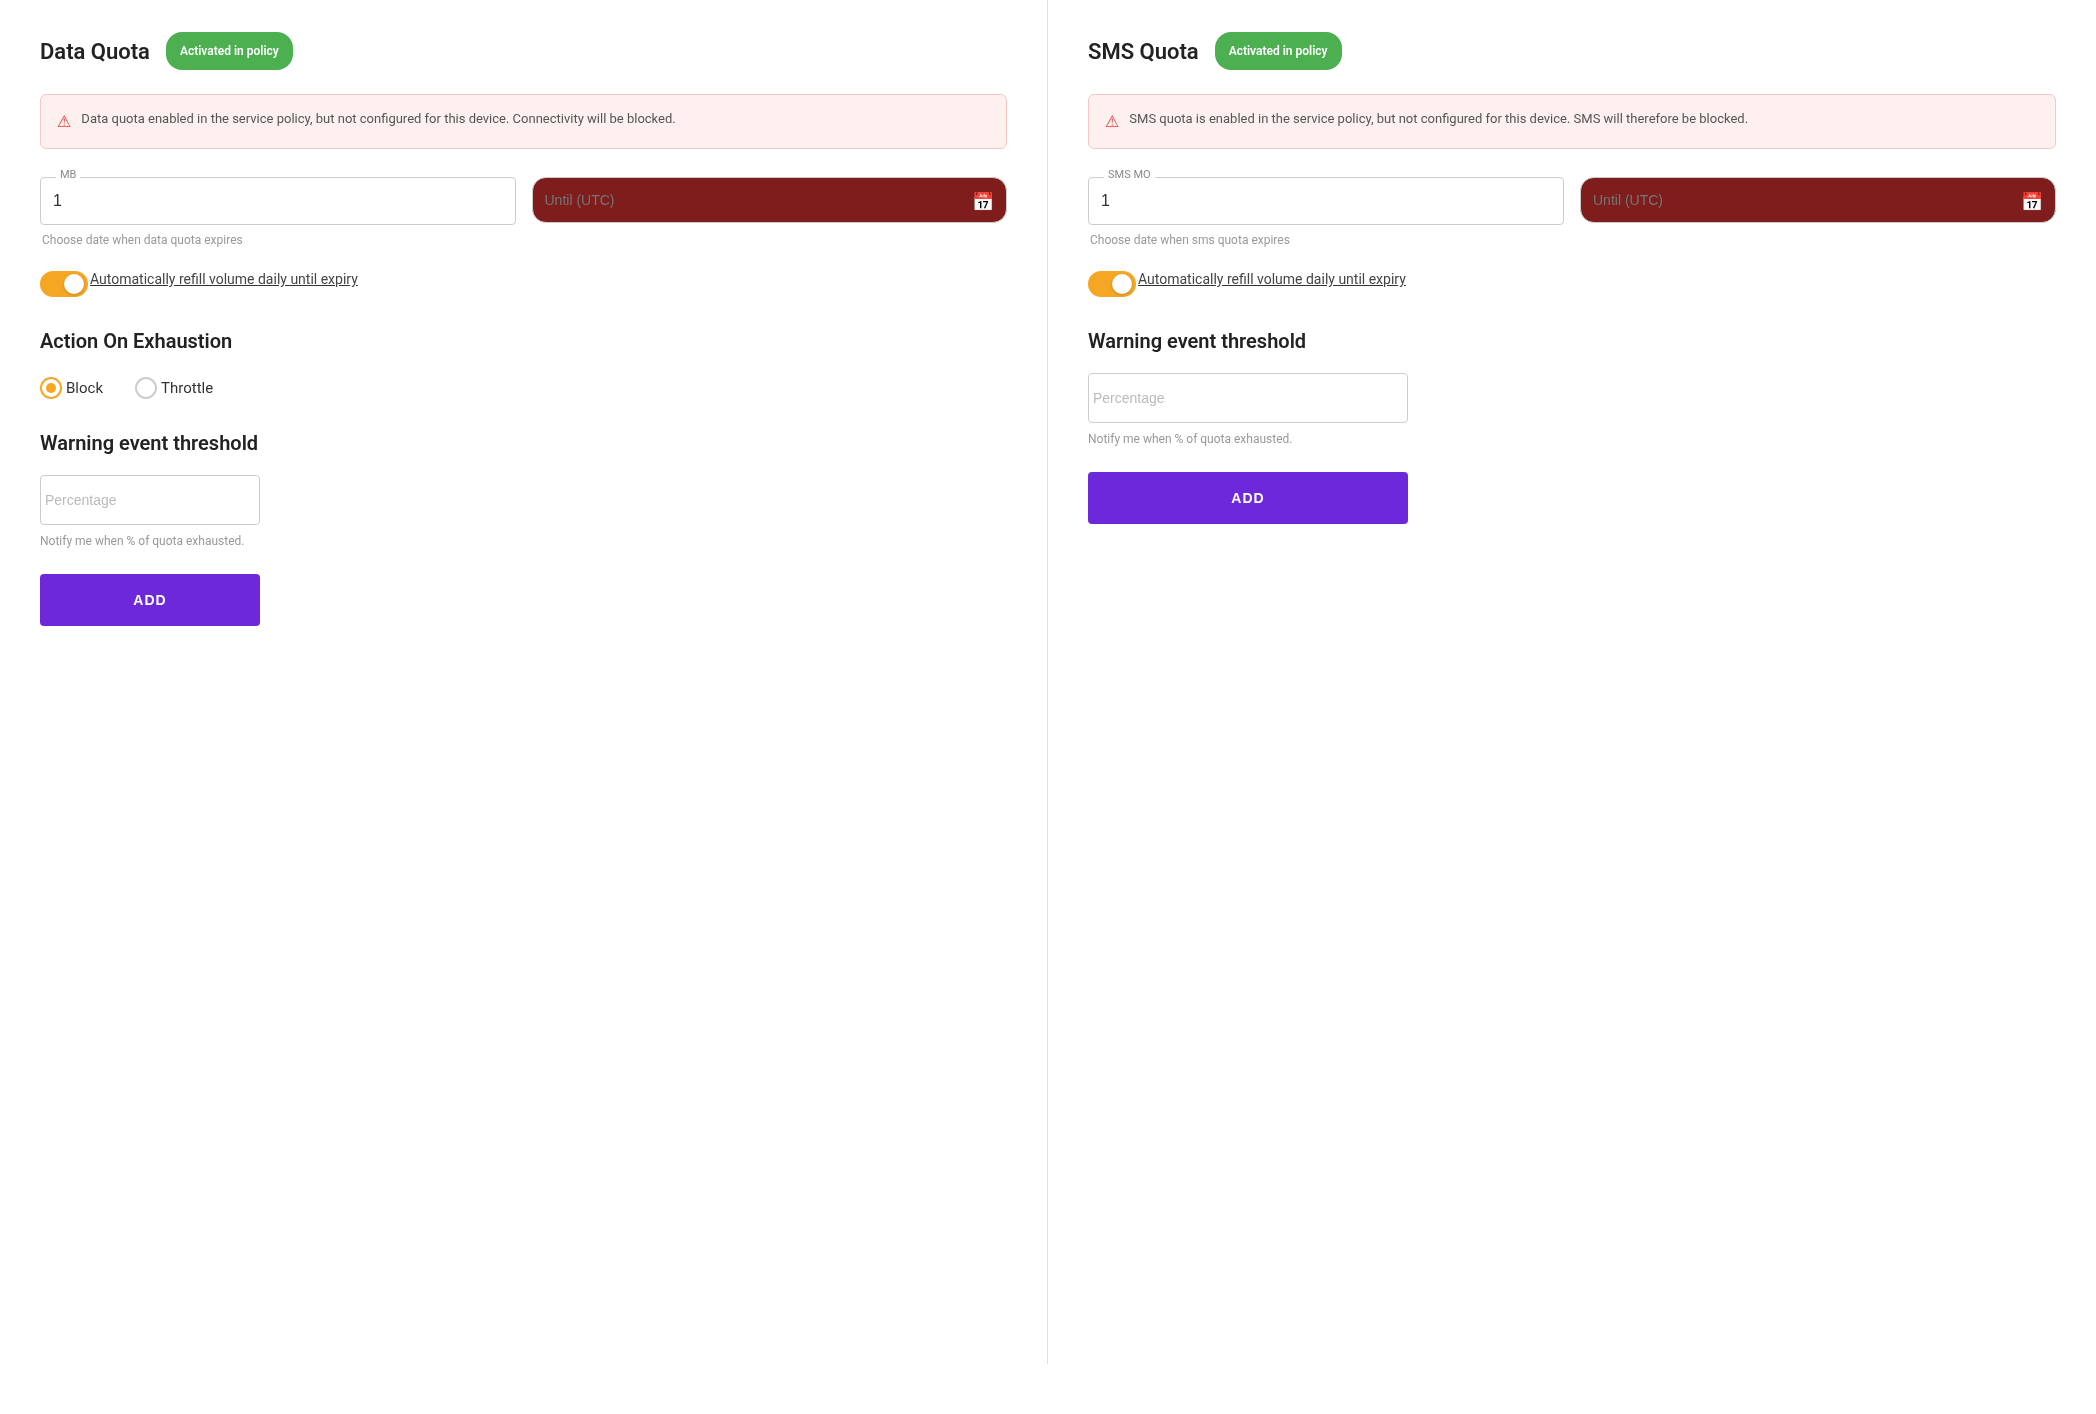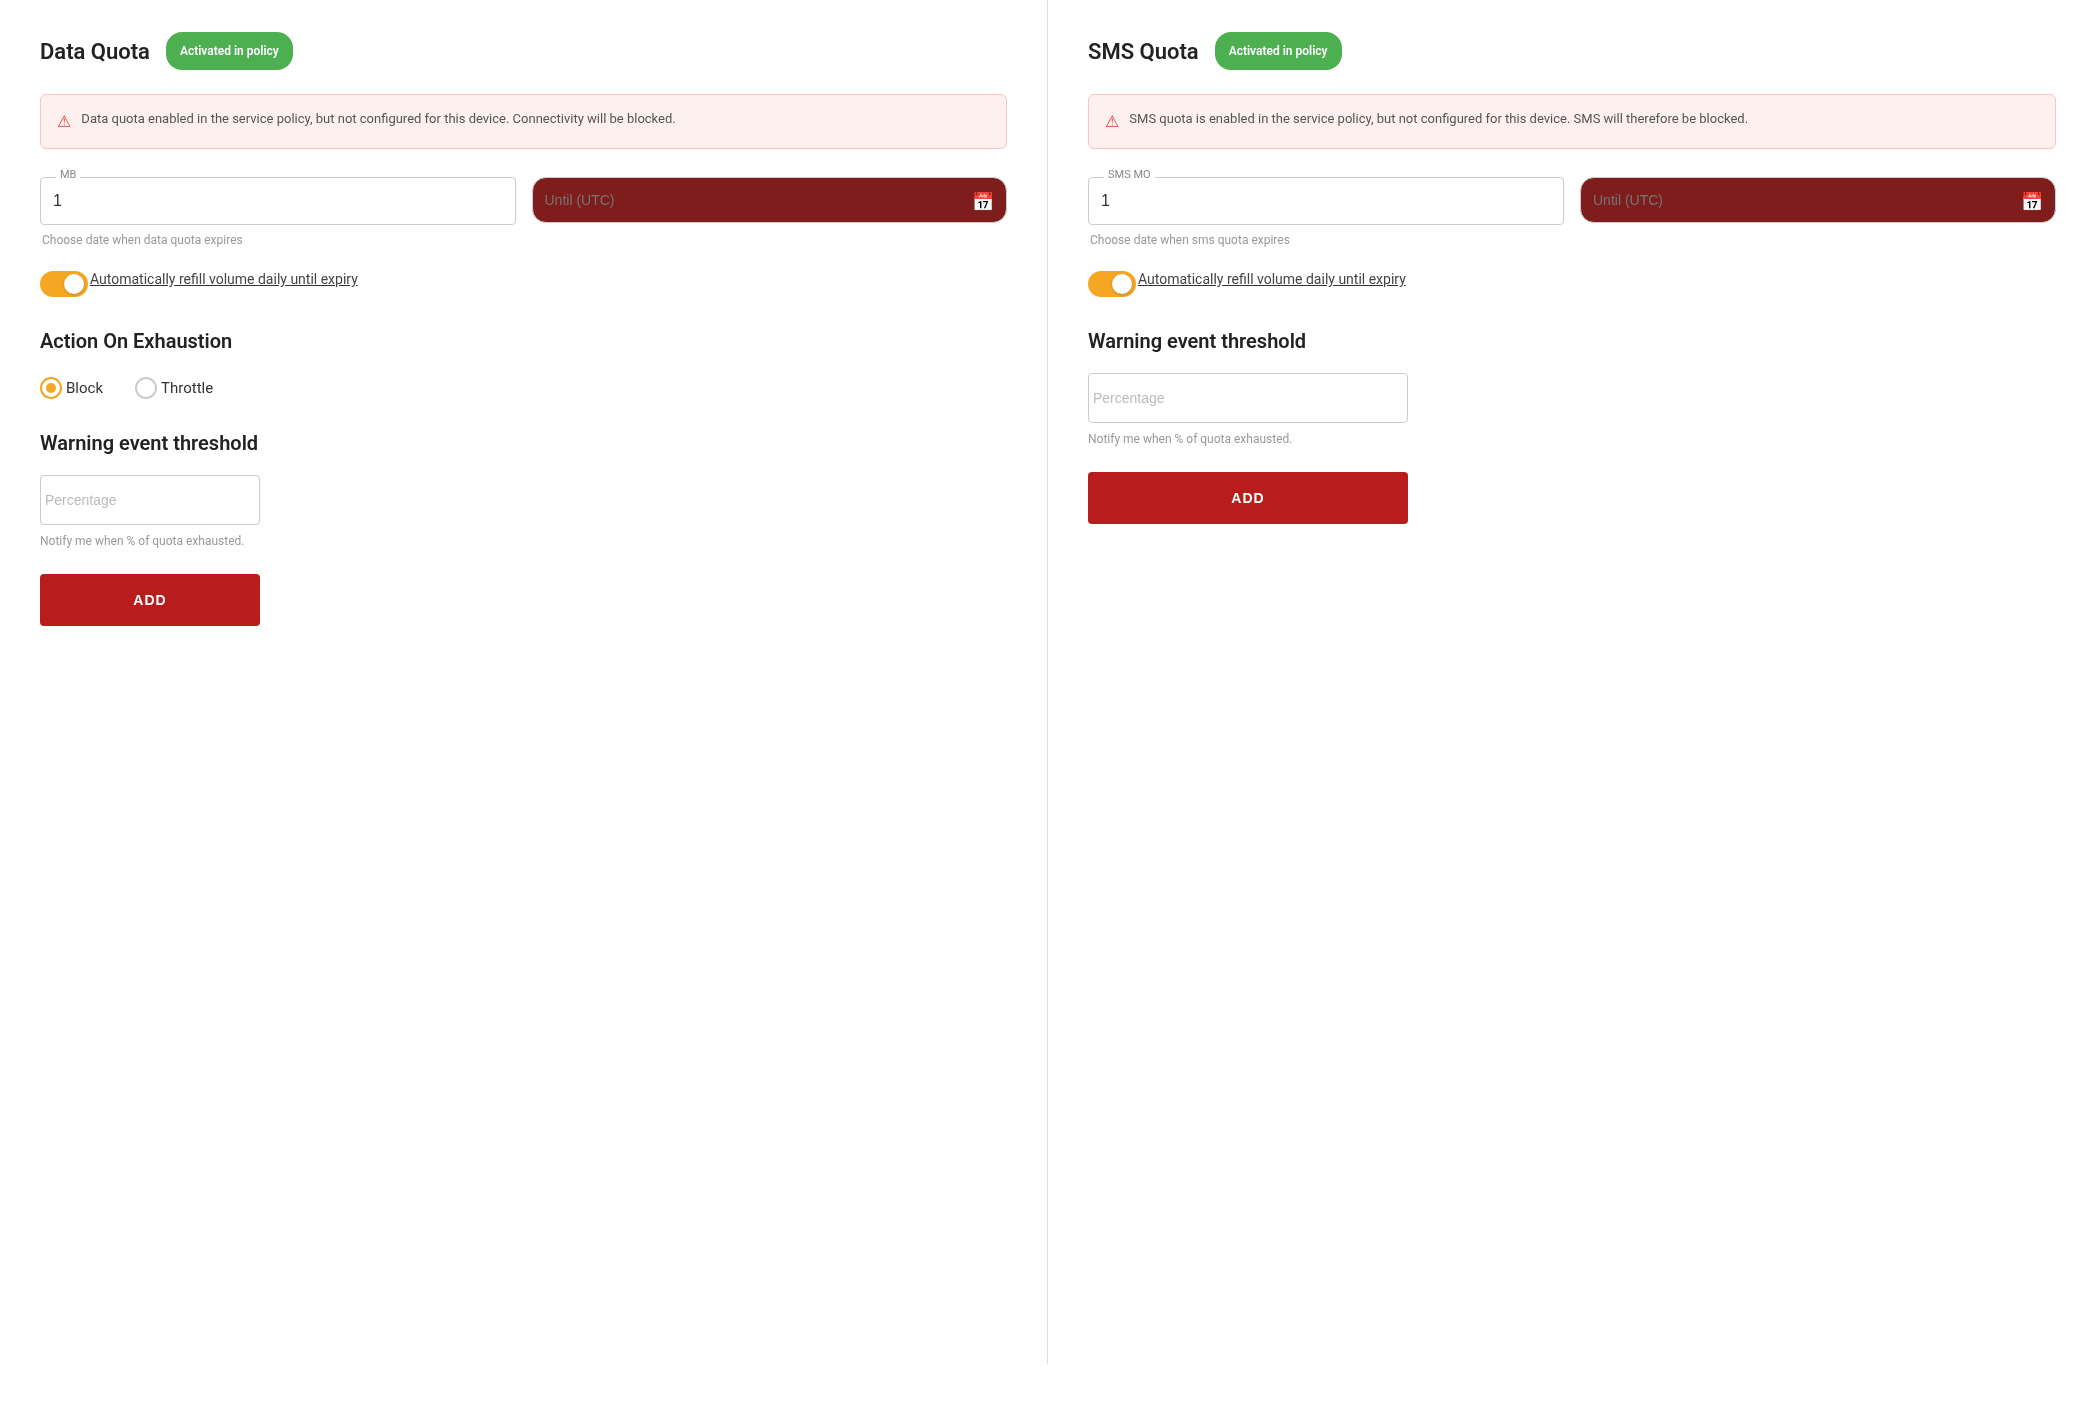--- a/index.html
+++ b/index.html
@@ -247,21 +247,21 @@
     .percentage-input::placeholder {
       color: #bbb;
     }
     .percentage-hint {
       font-size: 12px;
       color: #999;
       margin-top: 6px;
       line-height: 1.4;
     }
     .add-button {
-      background: #b91c1c;
+      background: #6d28d9;
       color: #fff;
       border: none;
       border-radius: 4px;
       font-size: 14px;
       font-weight: 700;
       letter-spacing: 1px;
       padding: 18px 0;
       width: 220px;
       cursor: pointer;
       margin-top: 24px;

